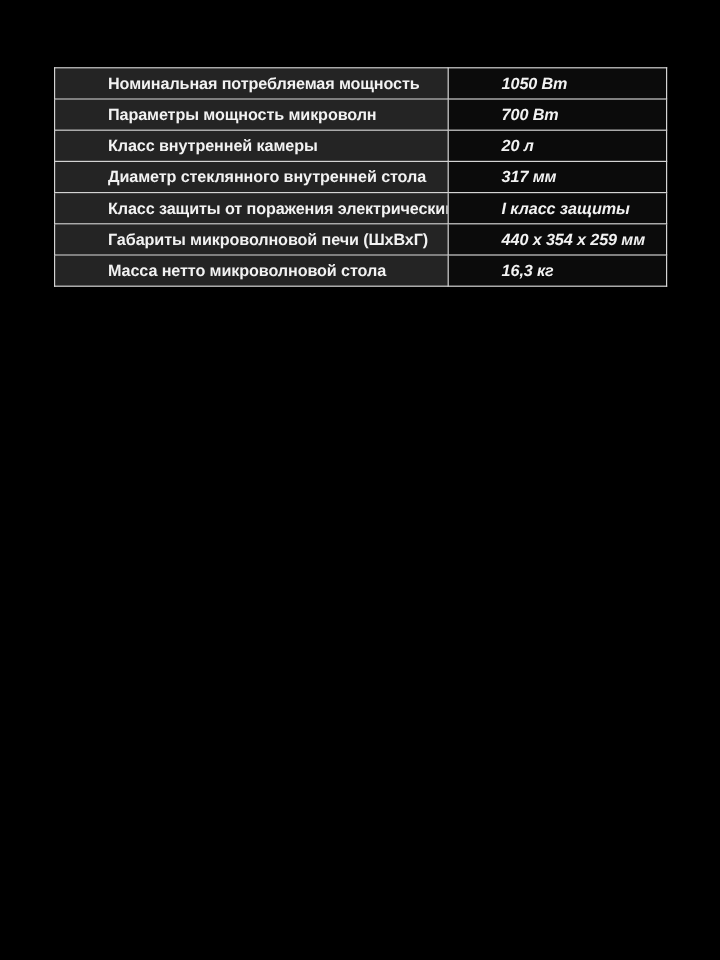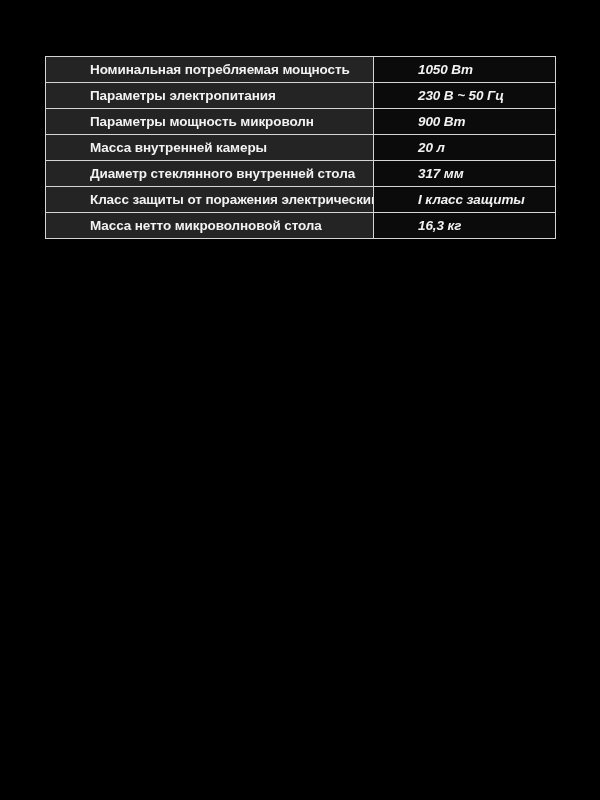--- a/index.html
+++ b/index.html
@@ -65,38 +65,38 @@
     <colgroup>
       <col class="col-label">
       <col class="col-value">
     </colgroup>
     <tbody id="spec-rows">
         <tr>
           <td class="label-cell">Номинальная потребляемая мощность</td>
           <td class="value-cell">1050 Вт</td>
         </tr>
         <tr>
-          <td class="label-cell">Параметры электропитания</td>
-          <td class="value-cell">230 В ~ 50 Гц</td>
+          <td class="label-cell">Параметры мощность микроволн</td>
+          <td class="value-cell">700 Вт</td>
         </tr>
         <tr>
-          <td class="label-cell">Параметры мощность микроволн</td>
-          <td class="value-cell">900 Вт</td>
-        </tr>
-        <tr>
-          <td class="label-cell">Масса внутренней камеры</td>
+          <td class="label-cell">Класс внутренней камеры</td>
           <td class="value-cell">20 л</td>
         </tr>
         <tr>
           <td class="label-cell">Диаметр стеклянного внутренней стола</td>
           <td class="value-cell">317 мм</td>
         </tr>
         <tr>
           <td class="label-cell">Класс защиты от поражения электрическим током</td>
           <td class="value-cell">I класс защиты</td>
         </tr>
         <tr>
+          <td class="label-cell">Габариты микроволновой печи (ШхВхГ)</td>
+          <td class="value-cell">440 x 354 x 259 мм</td>
+        </tr>
+        <tr>
           <td class="label-cell">Масса нетто микроволновой стола</td>
           <td class="value-cell">16,3 кг</td>
         </tr>
       </tbody>
   </table>
 </main>
 
 </body></html>

